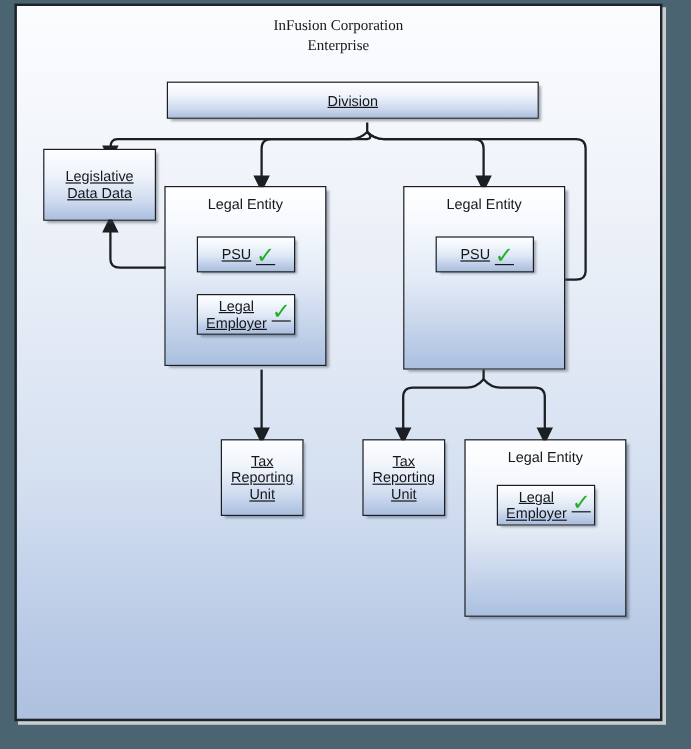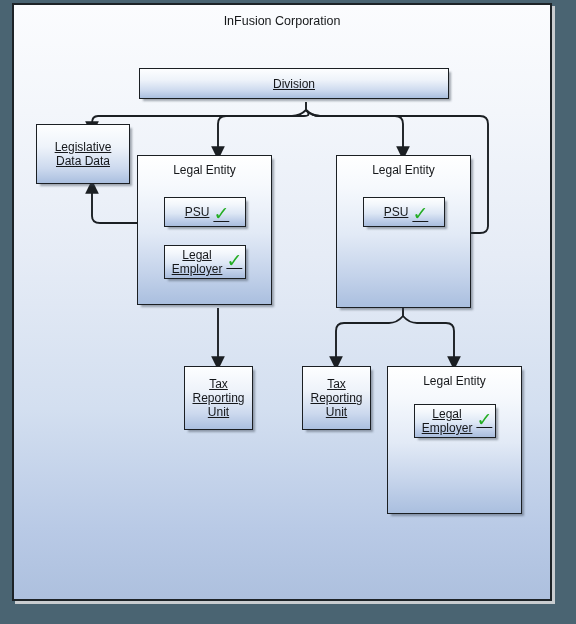--- a/index.html
+++ b/index.html
@@ -14,21 +14,21 @@
   .panel{
     position:absolute;left:12px;top:3px;width:540px;height:598px;
     background:linear-gradient(to bottom,#fbfcfe 0%,#f3f6fb 18%,#e6ecf6 42%,#d3dff0 68%,#b9cae6 88%,#adc0de 100%);
     border:2px solid #1d2327;
     box-shadow:3px 3px 0 0 #c9cdd0;
     box-sizing:border-box;
   }
 
   .title{
     position:absolute;left:0;right:0;top:8px;
-    text-align:center;font-size:12.5px;color:#16181a;line-height:17px;
+    text-align:center;font-size:12.5px;color:#16181a;line-height:17px;font-family:Liberation Serif, serif;
   }
 
   
   .node{
     position:absolute;box-sizing:border-box;
     border:1.6px solid #1b1f23;
     box-shadow:2.5px 2.5px 2px -1px rgba(60,70,85,.45);
     display:flex;align-items:center;justify-content:center;
     text-align:center;color:#15171a;font-size:12px;line-height:14px;text-decoration:underline;
   }
@@ -51,20 +51,21 @@
 </style>
 </head>
 <body>
 
 <div id="diagram-root">
 
   <div class="panel">
 
     <div class="title">
       <div>InFusion Corporation</div>
+      <div>Enterprise</div>
     </div>
 
     <svg class="wires" viewBox="0 0 576 624">
       <defs>
         <marker id="ah" markerWidth="9" markerHeight="9" refX="4.2" refY="4.4" orient="auto">
           <path d="M0.6,0.8 L8,4.4 L0.6,8 z" fill="#1b1f23"></path>
         </marker>
       </defs>
       <g fill="none" stroke="#1b1f23" stroke-width="1.9">
 

